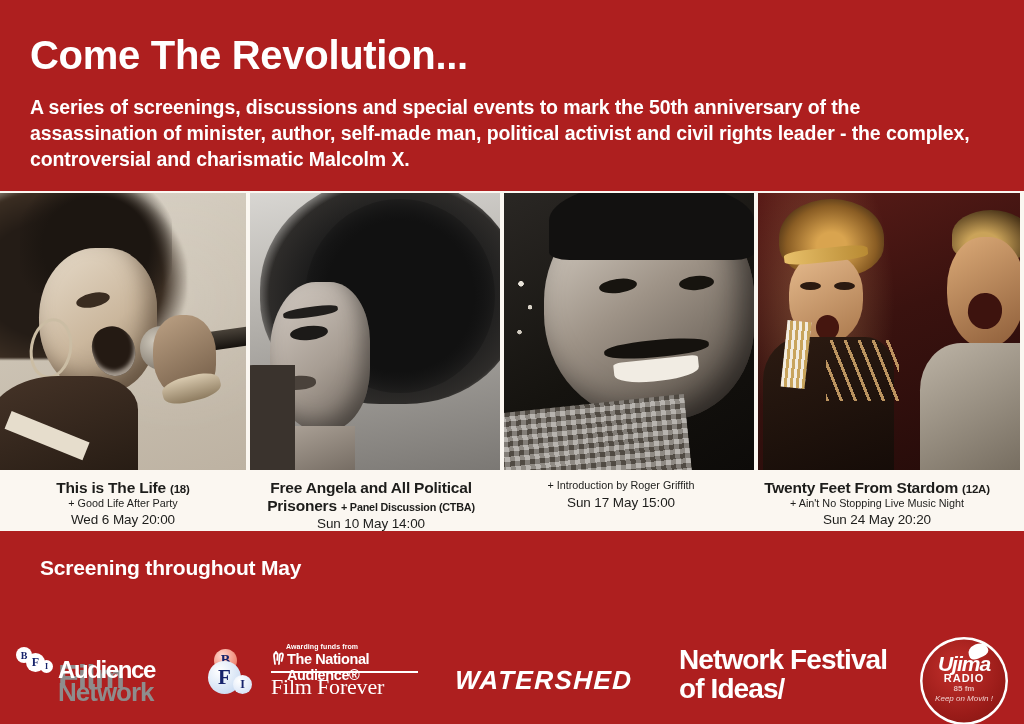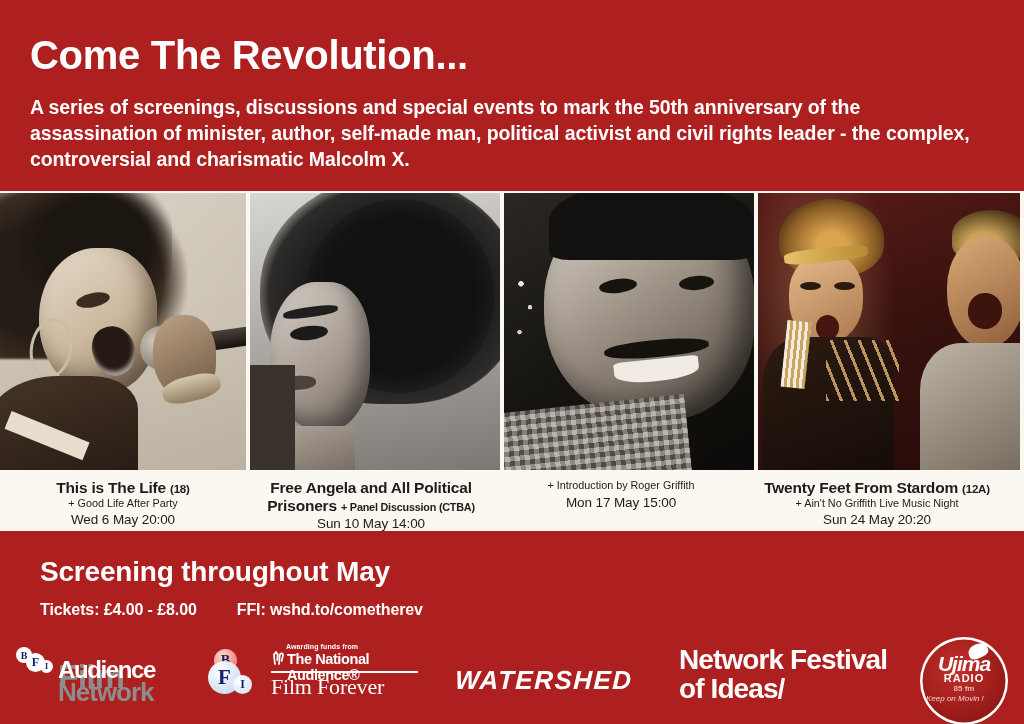--- a/index.html
+++ b/index.html
@@ -169,21 +169,21 @@
   .cap.c3 { width:250px; }
   .cap.c4 { width:262px; }
   .cap .film { font-size:15.5px; font-weight:bold; line-height:1.12; letter-spacing:-0.2px; }
   .cap .film .cert { font-size:11.5px; font-weight:bold; }
   .cap .extra { font-size:10.8px; font-weight:normal; line-height:1.25; }
   .cap .film .extra-inline { font-size:10.8px; font-weight:bold;margin-top:36px; }
   .cap .date { font-size:13.5px; font-weight:normal; margin-top:2px; letter-spacing:-0.1px; }
 
   
   .footer { position:absolute; top:531px; left:0; width:1024px; height:193px; background:#ae1f1f; }
-  .screening { color:#fff; font-size:28px; font-weight:bold; position:absolute; left:40px; top:25px; letter-spacing:-0.2px;}
+  .screening { color:#fff; font-size:21px; font-weight:bold; position:absolute; left:40px; top:25px; letter-spacing:-0.2px;}
   .ticketrow { position:absolute; left:40px; top:70px; display:flex; gap:40px; color:#fff; font-size:16px; font-weight:bold; letter-spacing:-0.1px;}
 
   .logos { position:absolute; left:0; top:106px; width:1024px; height:88px; }
 
   
   .fan { position:absolute; left:16px; top:6px; width:180px; height:62px; }
   .fan .bfiblob { position:absolute; left:0; top:4px; width:40px; height:28px; }
   .fan .bfiblob span { position:absolute; background:#fff; color:#16236b; font-weight:bold;
       border-radius:50%; display:flex; align-items:center; justify-content:center; font-family:"Liberation Serif", serif; }
   .fan .b { left:0; top:0; width:16px; height:16px; font-size:10px; }
@@ -222,21 +222,21 @@
   
   .ujima { position:absolute; left:920px; top:0px; width:88px; height:88px; border-radius:50%;
       background:radial-gradient(circle at 42% 36%, #c3302c 0%, #991b18 62%, #7d1512 100%);
       box-shadow:inset 0 0 0 2.5px #fff; }
   .ujima .u { position:absolute; left:8px; top:16px; width:72px; text-align:center;
       color:#fff; font-size:21px; font-weight:bold; font-style:italic; letter-spacing:-1px; line-height:1;}
   .ujima .r { position:absolute; left:8px; top:36px; width:72px; text-align:center;
       color:#fff; font-size:11px; font-weight:bold; letter-spacing:1px; line-height:1;}
   .ujima .fm { position:absolute; left:8px; top:48px; width:72px; text-align:center;
       color:#e6b9b6; font-size:8px; font-weight:bold; line-height:1;}
-  .ujima .slog { position:absolute; left:6px; top:58px; width:76px; 
+  .ujima .slog { position:absolute; left:6px; top:58px; width:76px; text-align:center;
       color:#f0cfcd; font-size:8px; font-style:italic; line-height:1;}
   .ujima .dish { position:absolute; left:48px; top:7px; width:20px; height:14px;
       background:#fff; border-radius:60% 60% 40% 40%; transform:rotate(-24deg); }
 </style>
 </head>
 <body>
 
 <div class="poster">
 
   <div class="header">
@@ -321,41 +321,37 @@
       <div class="cap c2">
         <div class="film">
           <span>Free Angela and All Political Prisoners</span>
           <span class="extra-inline">+ Panel Discussion (CTBA)</span>
         </div>
         <div class="date">Sun 10 May 14:00</div>
       </div>
 
       <div class="cap c3">
         <div class="extra">+ Introduction by Roger Griffith</div>
-        <div class="date">Mon 17 May 15:00</div>
+        <div class="date">Sun 17 May 15:00</div>
       </div>
 
       <div class="cap c4">
         <div class="film">
           <span>Twenty Feet From Stardom</span>
           <span class="cert">(12A)</span>
         </div>
-        <div class="extra">+ Ain't No Griffith Live Music Night</div>
+        <div class="extra">+ Ain't No Stopping Live Music Night</div>
         <div class="date">Sun 24 May 20:20</div>
       </div>
 
     </div>
   </div>
 
   <div class="footer">
     <div class="screening">Screening throughout May</div>
-    <div class="ticketrow">
-      <span>Tickets: £4.00 - £8.00</span>
-      <span>FFI: wshd.to/cometherev</span>
-    </div>
 
     <div class="logos">
 
       <div class="fan">
         <div class="bfiblob">
           <span class="b">B</span>
           <span class="f">F</span>
           <span class="i">I</span>
         </div>
         <div class="wFilm">Film</div>

